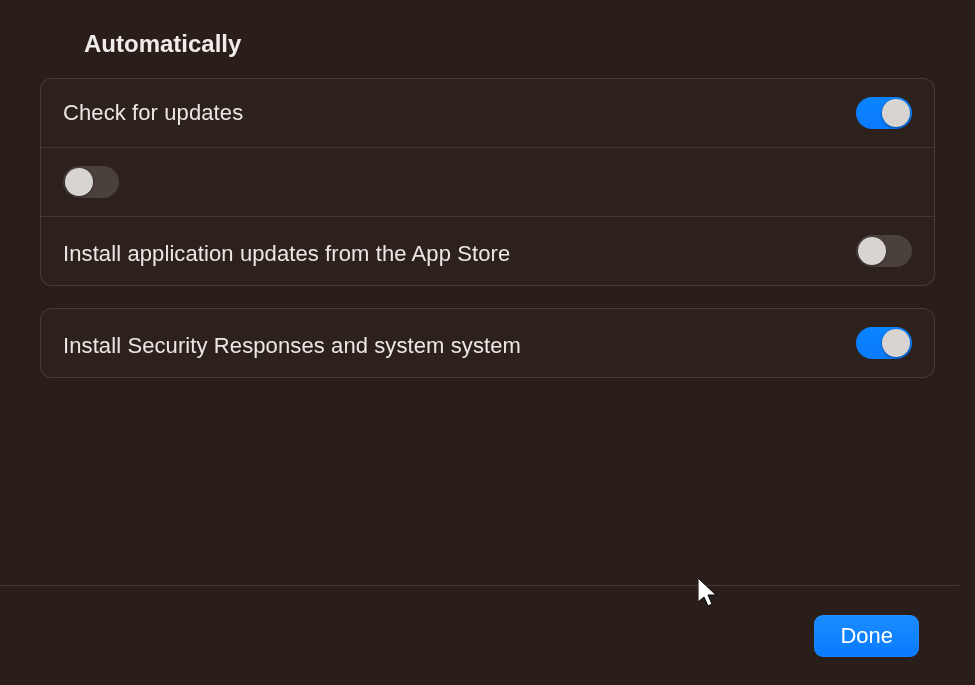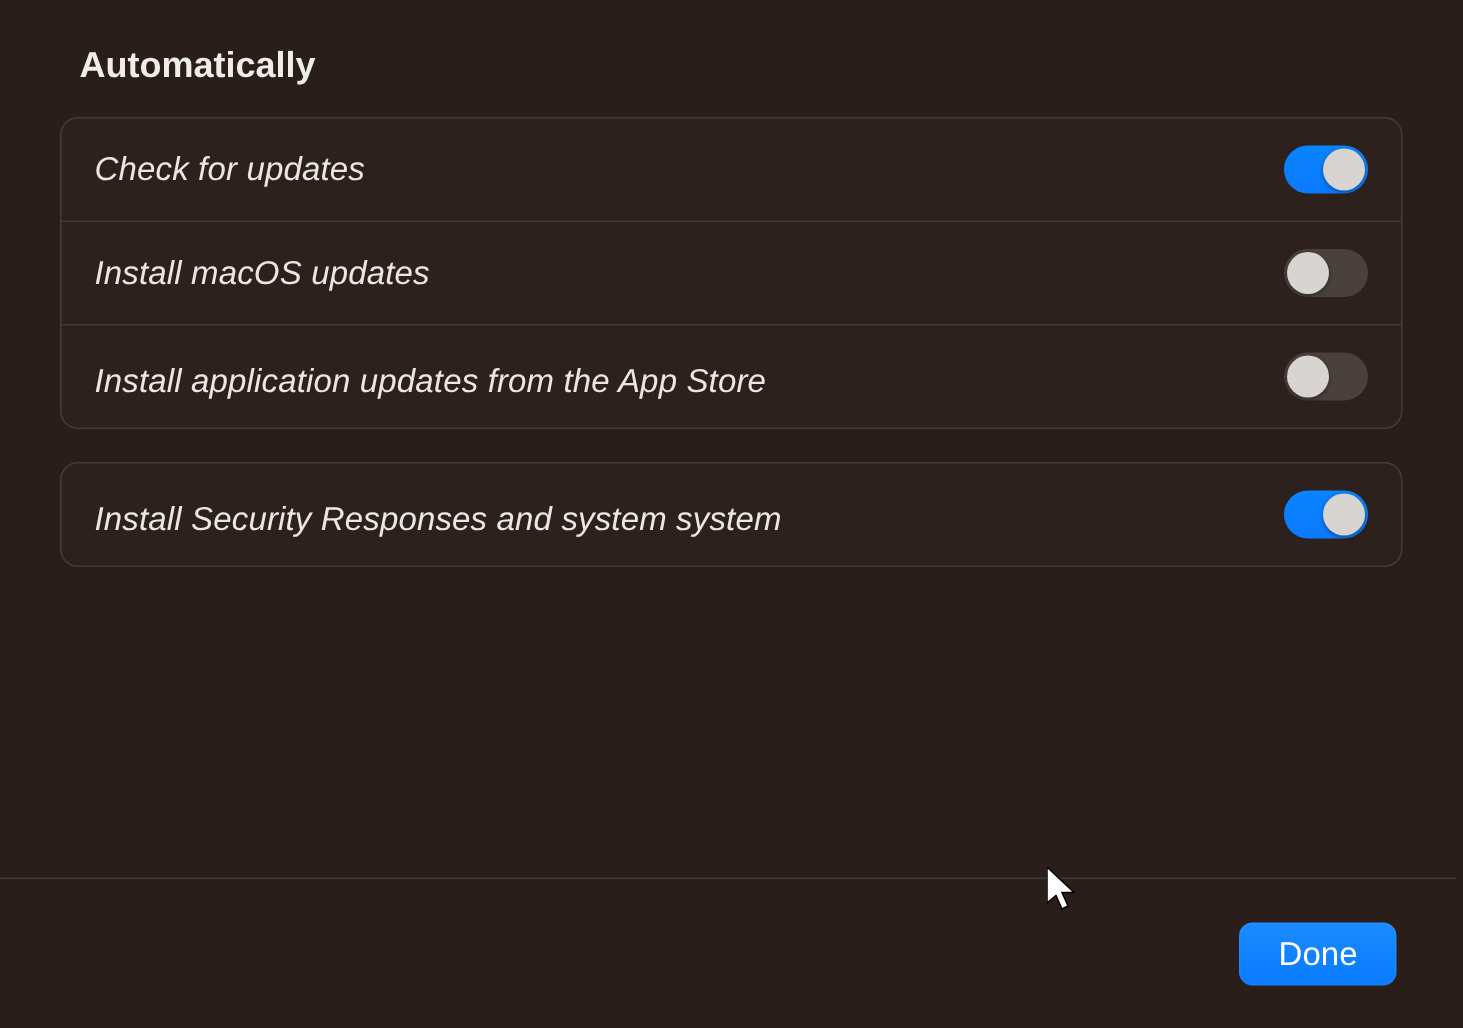--- a/index.html
+++ b/index.html
@@ -24,21 +24,21 @@
       overflow: hidden;
       position: relative;
     }
     .content {
       padding: 30px 40px 0 40px;
     }
     .header-title {
       font-size: 24px;
       font-weight: 700;
       color: #f0ece9;
-      margin-left: 13px;
+      margin-left: 44px;
       margin-bottom: 20px;
     }
     .panel {
       border: 1px solid rgba(255,255,255,0.12);
       border-radius: 12px;
       background: rgba(255,255,255,0.015);
       margin-bottom: 22px;
     }
     .row {
       display: flex;
@@ -49,21 +49,20 @@
     }
     .row:last-child {
       border-bottom: none;
       align-items: flex-end;
     }
     .row-label {
       font-size: 22px;
       font-weight: 400;
       color: #ece7e4;
       letter-spacing: 0.1px;
-      font-style: italic;
     }
     .toggle {
       width: 56px;
       height: 32px;
       border-radius: 16px;
       position: relative;
       cursor: pointer;
       flex-shrink: 0;
     }
     .toggle.on {
@@ -84,21 +83,21 @@
     .toggle.on .toggle-knob {
       right: 2px;
     }
     .toggle.off .toggle-knob {
       left: 2px;
     }
     .footer {
       position: absolute;
       bottom: 0;
       left: 0;
-      right: 4px;
+      right: 16px;
       height: 100px;
       border-top: 1px solid rgba(255,255,255,0.12);
       display: flex;
       align-items: center;
       justify-content: flex-end;
       padding-right: 40px;
     }
     .done-button {
       background: linear-gradient(180deg, #1a8cff 0%, #0a7aff 100%);
       border: none;
@@ -126,21 +125,20 @@
     <div class="header-title">Automatically</div>
 
     <div class="panel">
       <div class="row">
         <span class="row-label">Check for updates</span>
         <div class="toggle on">
           <div class="toggle-knob"></div>
         </div>
       </div>
       <div class="row">
-        <span class="row-label">Install macOS updates</span>
         <div class="toggle off">
           <div class="toggle-knob"></div>
         </div>
       </div>
       <div class="row">
         <span class="row-label">Install application updates from the App Store</span>
         <div class="toggle off">
           <div class="toggle-knob"></div>
         </div>
       </div>

